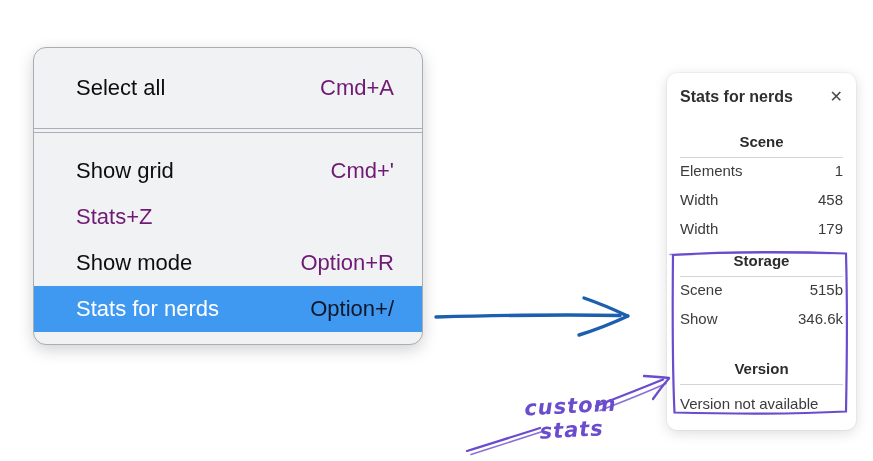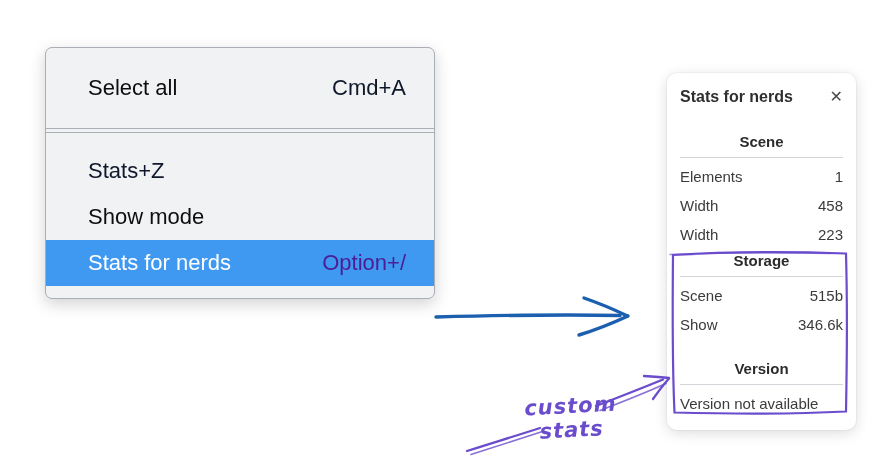--- a/index.html
+++ b/index.html
@@ -15,44 +15,43 @@
 
   
   .menu {
     position: absolute;
     left: 33px;
     top: 47px;
     width: 390px;
     box-sizing: border-box;
     background: #f0f2f3;
     border: 1px solid #a9aeb4;
-    border-radius: 7px;
+    border-radius: 13px;
     box-shadow: 0 5px 16px rgba(0,0,0,0.18);
-    margin-left: 12px;
   }
   .menu-group-1 { padding: 17px 0; }
   .menu-group-2 { padding: 15px 0 12px 0; }
   .menu-divider {
     height: 3px;
     border-top: 1px solid #a9afb6;
     border-bottom: 1px solid #a9afb6;
   }
   .menu-item {
     height: 46px;
     display: flex;
     align-items: center;
     justify-content: space-between;
     padding: 0 28px 0 42px;
     font-size: 22px;
     color: #0e0e0e;
     cursor: default;
   }
-  .menu-item .shortcut { color: #0f172a; }
+  .menu-item .shortcut { color: #701a75; }
   .menu-item.selected { background: #3f99f1; color: #ffffff; }
-  .menu-item.selected .shortcut { color: #4c1d95; }
+  .menu-item.selected .shortcut { color: #0f172a; }
 
   
   .panel {
     position: absolute;
     left: 667px;
     top: 73px;
     width: 189px;
     box-sizing: border-box;
     padding: 12px 13px;
     background: #ffffff;
@@ -89,21 +88,20 @@
   .p-head.storage { }
   .p-head.version { margin-top: 18px; }
   .p-div {
     border: none;
     border-top: 1px solid #d2d5d9;
     margin: 3px 0 4px 0;
   }
   .p-row {
     height: 29px;
     display: flex;
-    align-items: center;
     justify-content: space-between;
   }
   .p-note {
     height: 29px;
     display: flex;
     align-items: center;
     white-space: nowrap;
   }
 
   
@@ -136,24 +134,29 @@
 <div class="menu">
   <div class="menu-group-1">
     <div class="menu-item">
       <span>Select all</span>
       <span class="shortcut">Cmd+A</span>
     </div>
   </div>
   <div class="menu-divider"></div>
   <div class="menu-group-2">
     <div class="menu-item">
+      <span>Show grid</span>
+      <span class="shortcut">Cmd+'</span>
+    </div>
+    <div class="menu-item">
       <span class="shortcut">Stats+Z</span>
     </div>
     <div class="menu-item">
       <span>Show mode</span>
+      <span class="shortcut">Option+R</span>
     </div>
     <div class="menu-item selected">
       <span>Stats for nerds</span>
       <span class="shortcut">Option+/</span>
     </div>
   </div>
 </div>
 
 <div class="panel">
   <div class="p-title-row">
@@ -166,21 +169,21 @@
   <div class="p-row">
     <span>Elements</span>
     <span>1</span>
   </div>
   <div class="p-row">
     <span>Width</span>
     <span>458</span>
   </div>
   <div class="p-row">
     <span>Width</span>
-    <span>223</span>
+    <span>179</span>
   </div>
 
   <div class="p-head storage">Storage</div>
   <div class="p-div"></div>
   <div class="p-row">
     <span>Scene</span>
     <span>515b</span>
   </div>
   <div class="p-row">
     <span>Show</span>

